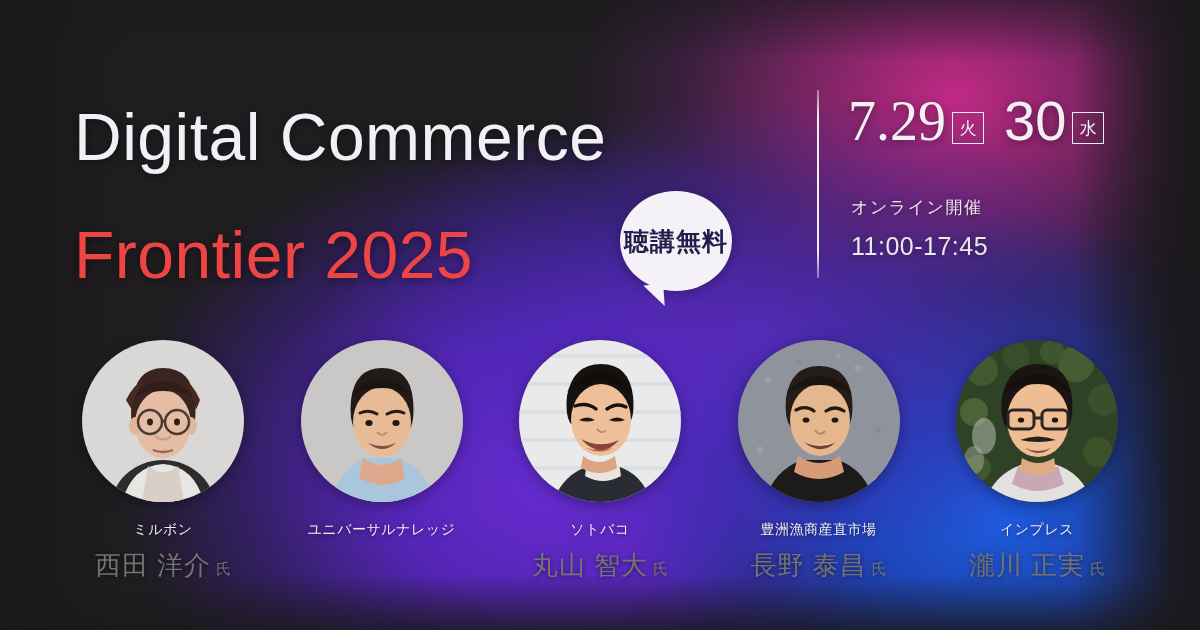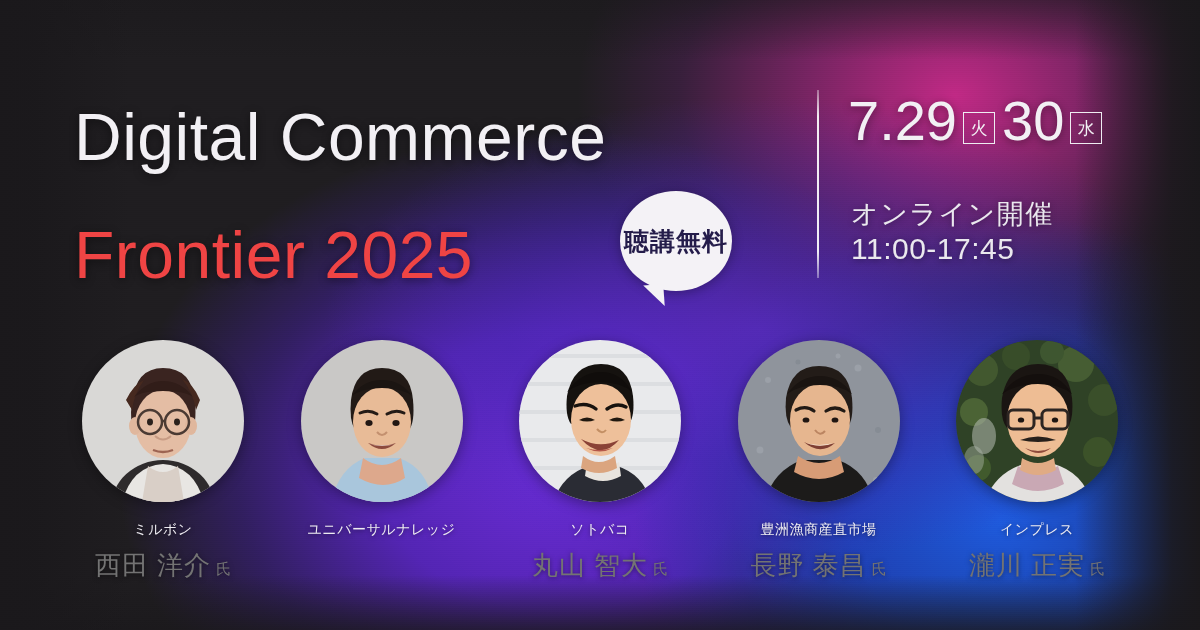--- a/index.html
+++ b/index.html
@@ -141,49 +141,50 @@
   .date-row{
     position:absolute; left:848px; top:90px;
     display:flex; align-items:center;
     color:#f2f0f4;
     white-space:nowrap;
   }
   .date-main{
     font-size:56px; font-weight:400; letter-spacing:0px;
     line-height:62px;
     text-shadow:0 2px 8px rgba(0,0,0,0.40);
+    font-family:Liberation Serif, serif;
   }
   .dow-box{
     display:inline-flex; align-items:center; justify-content:center;
     width:32px; height:32px;
     border:1.5px solid #efedf2;
     font-size:17px; font-weight:400;
     margin:14px 6px 0 6px;
     color:#f2f0f4;
     line-height:1;
   }
   .date-second{
     font-size:56px; font-weight:400;
     line-height:62px;
-    margin-left:1px;
+    margin-left:14px;
     text-shadow:0 2px 8px rgba(0,0,0,0.40);
   }
 
   .venue{
     position:absolute; left:851px; top:196px;
     color:#eae8ee;
-    font-size:27px; font-weight:400;
+    font-size:17px; font-weight:400;
     letter-spacing:1.5px;
     white-space:nowrap;
     text-shadow:0 1px 6px rgba(0,0,0,0.40);
   }
   .time{
     position:absolute; left:851px; top:232px;
     color:#eae8ee;
-    font-size:30px; font-weight:400;
+    font-size:25px; font-weight:400;
     letter-spacing:0.5px;
     white-space:nowrap;
     text-shadow:0 1px 6px rgba(0,0,0,0.40);
   }
 
   
   .speakers{
     position:absolute;
     left:54px; top:340px;
     width:1092px;

